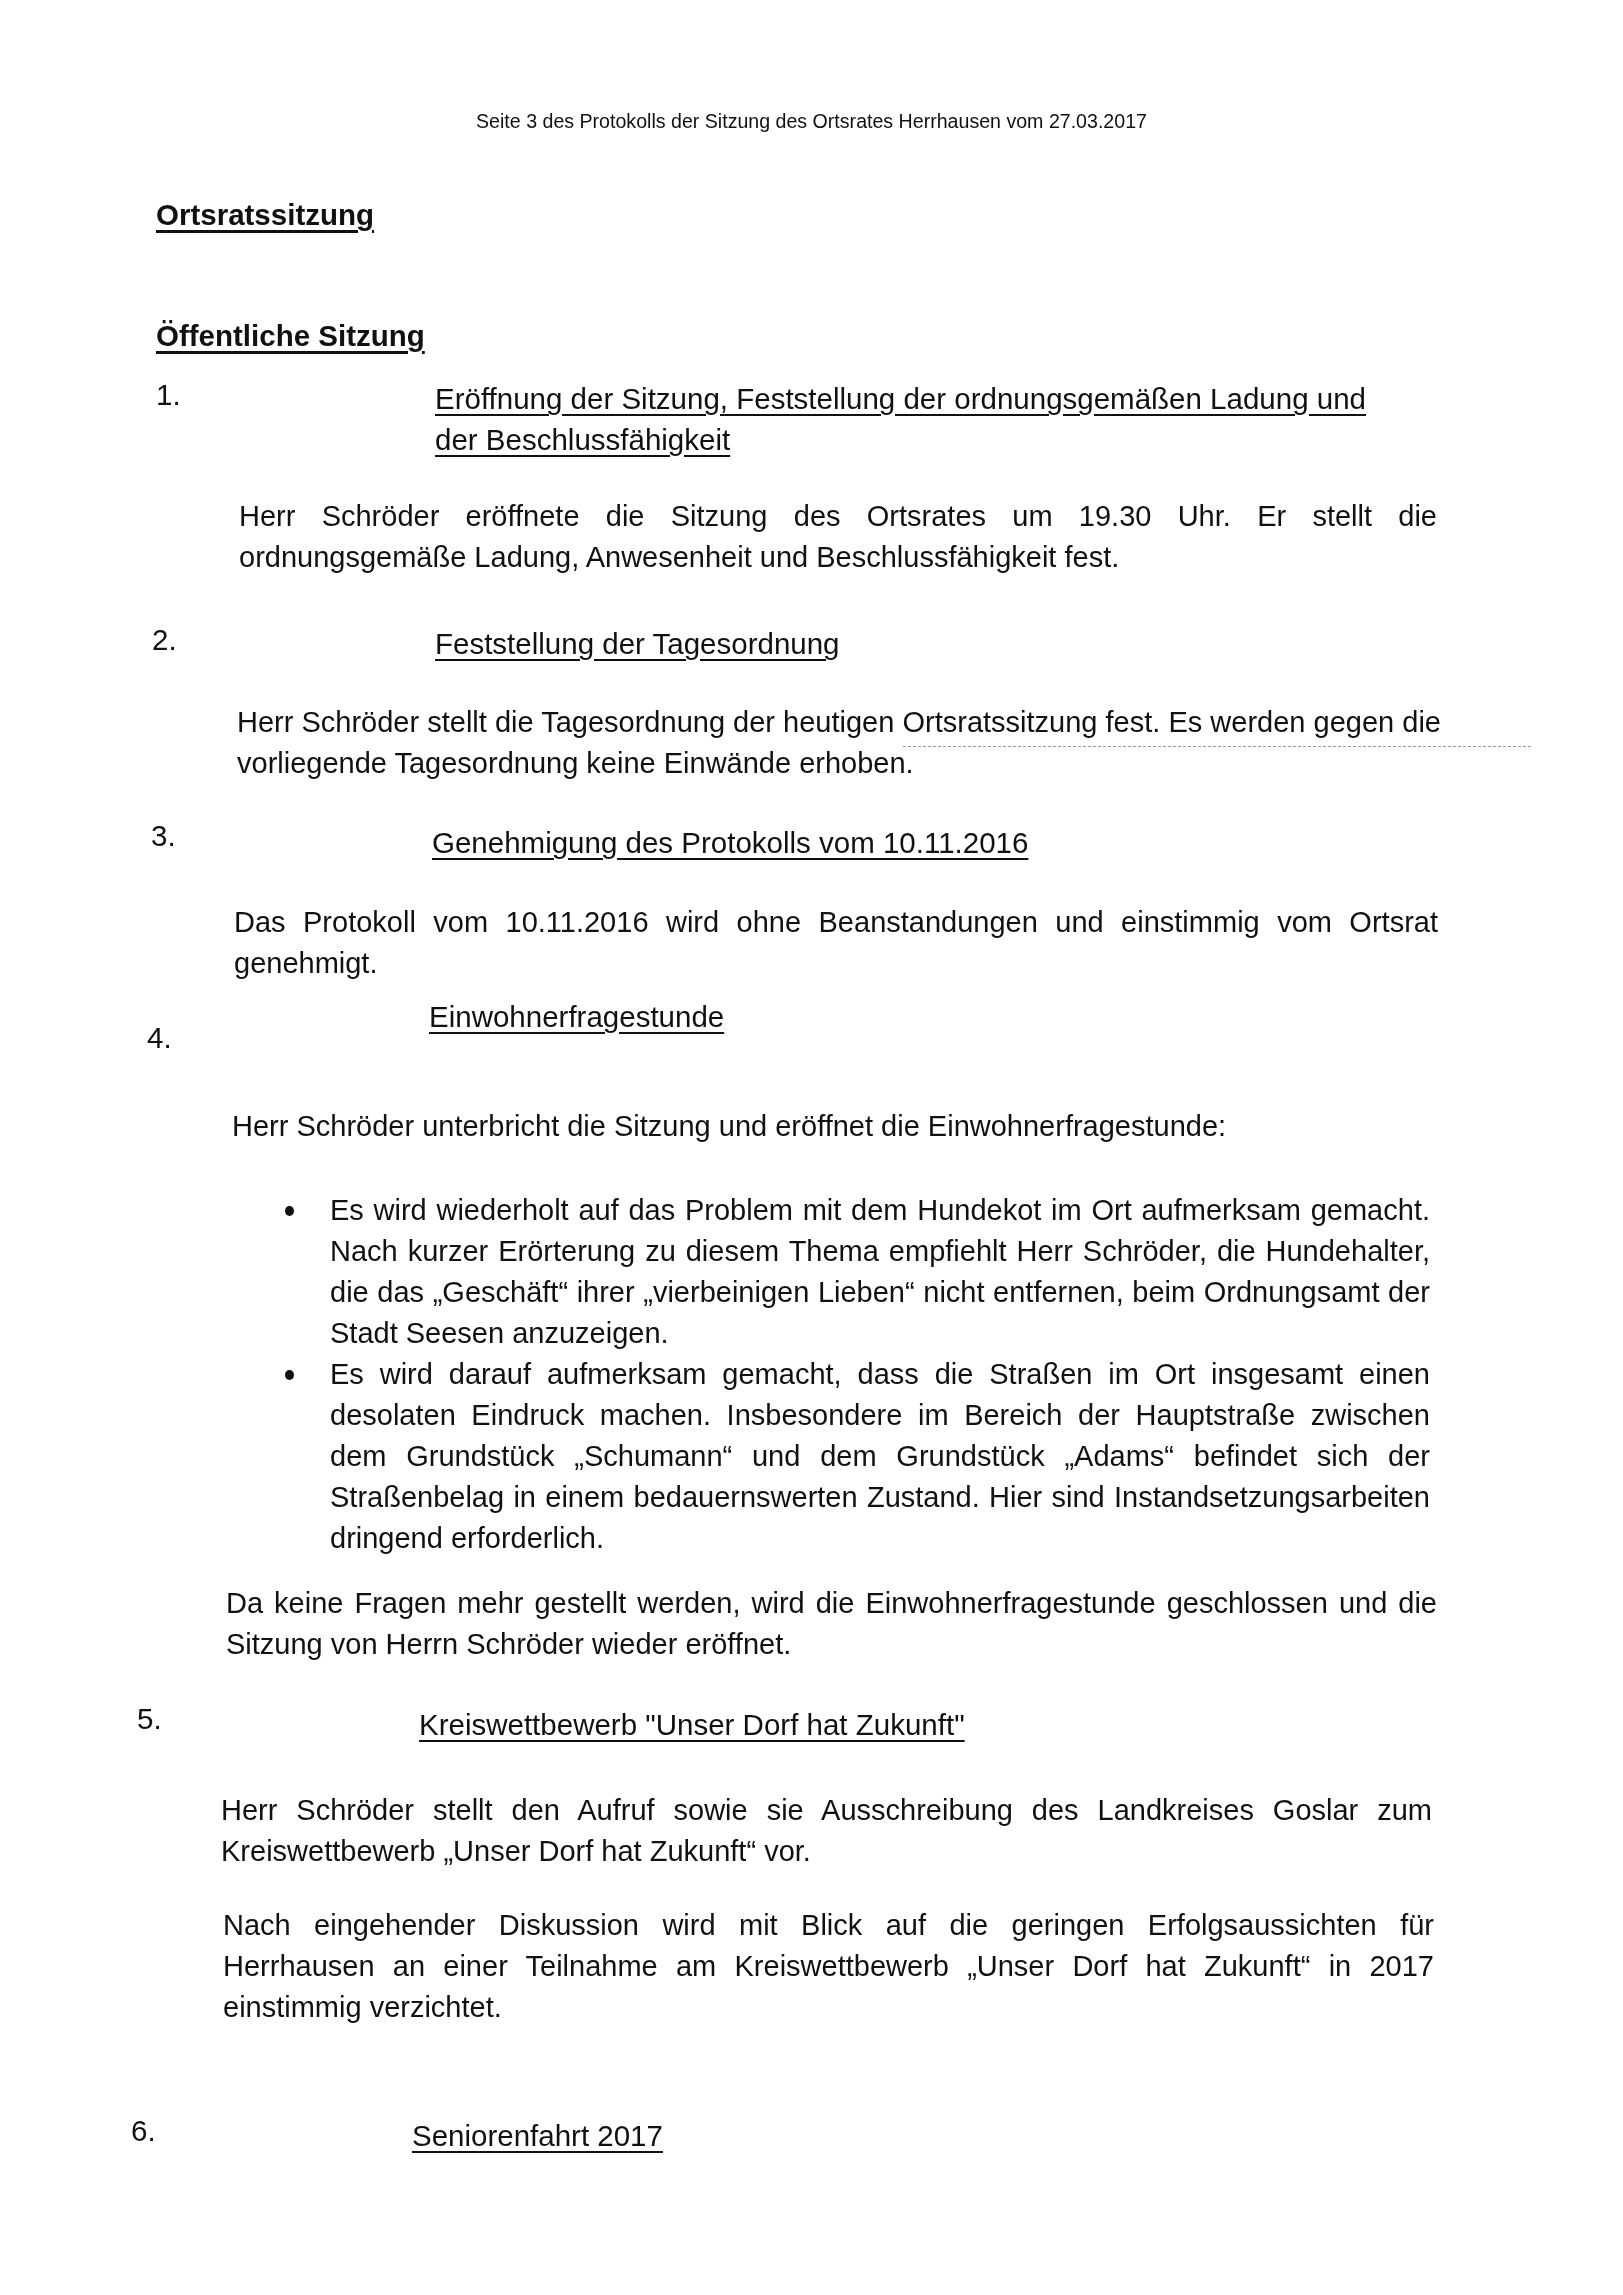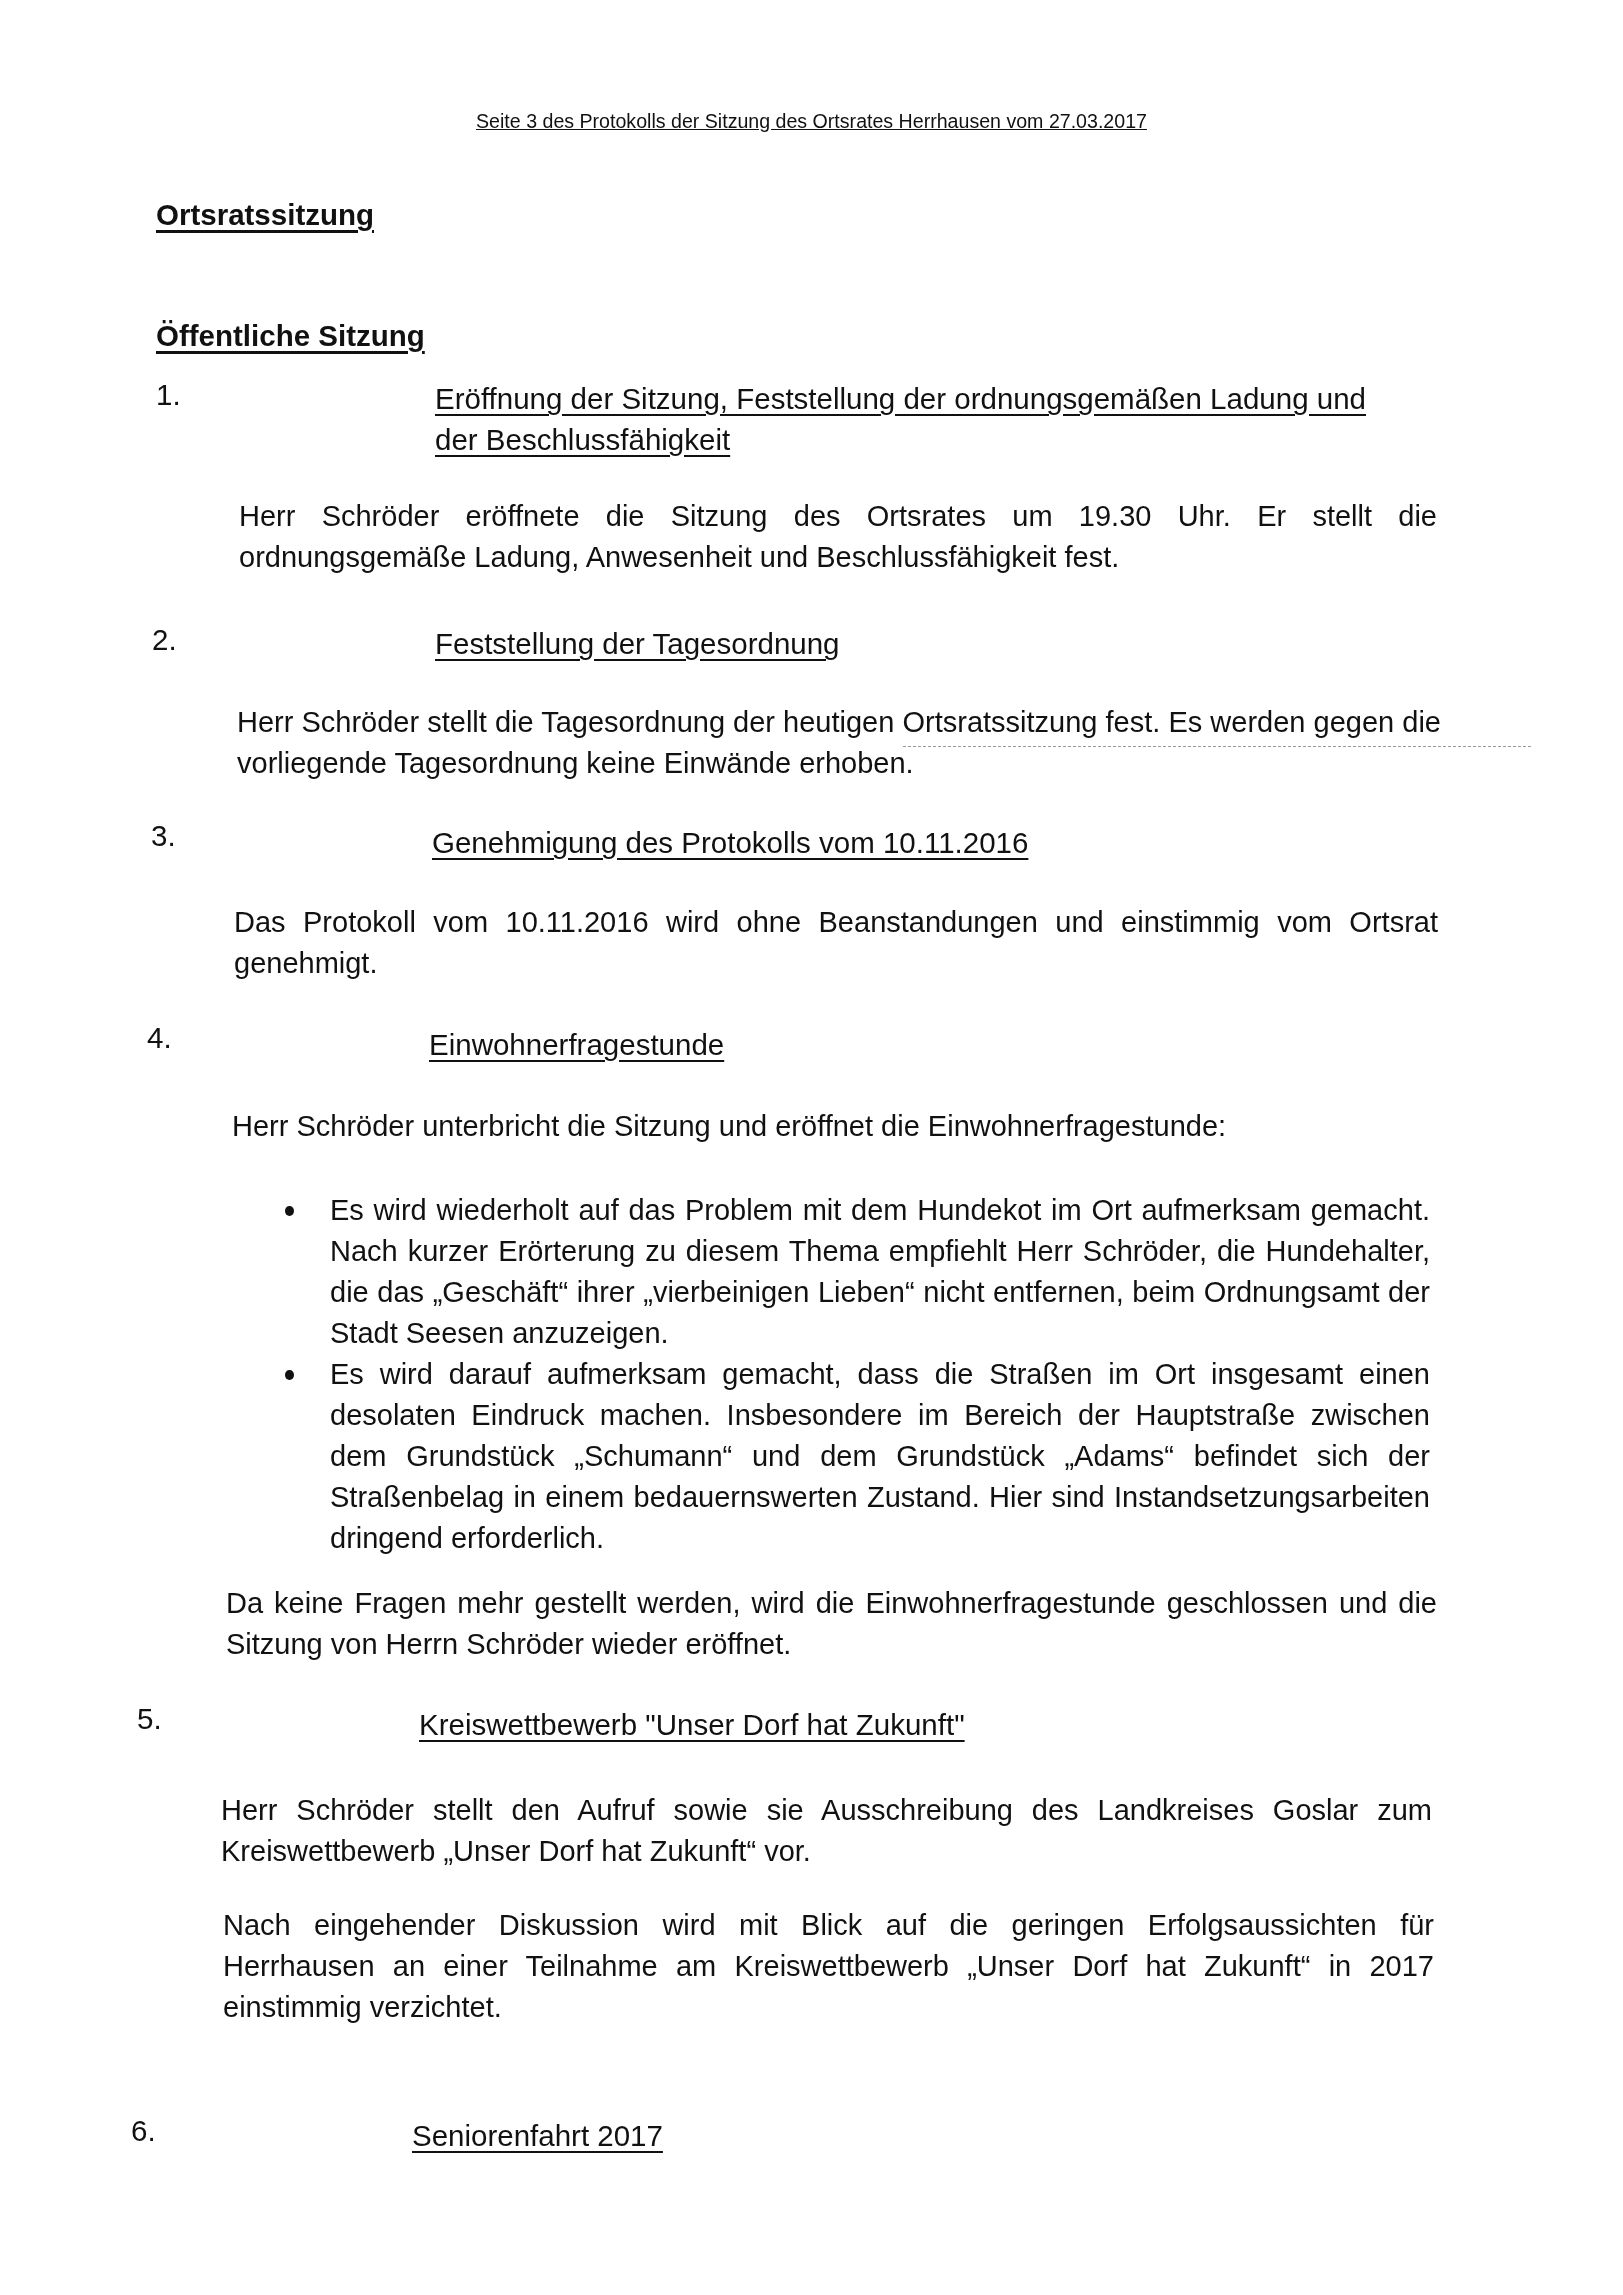--- a/index.html
+++ b/index.html
@@ -2,21 +2,21 @@
 <html style="font-size:10.5px"><head>
 <meta charset="utf-8">
 <style>
   html, body { margin: 0; padding: 0; background: #ffffff; }
   body {
     width: 1623px; height: 2295px; position: relative; overflow: hidden;
     font-family: "Liberation Sans", sans-serif; color: #111111;
   }
   .page-header {
     position: absolute; top: 110px; left: 0; width: 1623px; text-align: center;
-    font-size: 19.6px; letter-spacing: 0px; text-decoration: underline;
+    font-size: 19.6px; letter-spacing: 0px;
   }
   .heading {
     position: absolute; left: 156px; font-size: 29.5px; font-weight: bold;
     text-decoration: underline; text-decoration-thickness: 2.6px; text-underline-offset: 5.2px;
   }
   .item-num {
     position: absolute; font-size: 29.5px;
   }
   .item-title {
     position: absolute; font-size: 29.5px; text-decoration: underline;
@@ -56,21 +56,21 @@
 <div class="item-num" style="left:152px; top:623px;">2.</div>
 <div class="item-title" style="left:435px; top:623px;">Feststellung der Tagesordnung</div>
 <div class="para" style="left:237px; top:702px; width:1204px;">Herr Schröder stellt die Tagesordnung der heutigen Ortsratssitzung fest. Es werden gegen die vorliegende Tagesordnung keine Einwände erhoben.</div>
 <div class="scan-artifact"></div>
 
 <div class="item-num" style="left:151px; top:819px;">3.</div>
 <div class="item-title" style="left:432px; top:822px;">Genehmigung des Protokolls vom 10.11.2016</div>
 <div class="para" style="left:234px; top:902px; width:1204px;">Das Protokoll vom 10.11.2016 wird ohne Beanstandungen und einstimmig vom Ortsrat genehmigt.</div>
 
 <div class="item-num" style="left:147px; top:1021px;">4.</div>
-<div class="item-title" style="left:429px; top:1024px;">Einwohnerfragestunde</div>
+<div class="item-title" style="left:429px; top:996px;">Einwohnerfragestunde</div>
 <div class="para" style="left:232px; top:1106px; width:1204px;">Herr Schröder unterbricht die Sitzung und eröffnet die Einwohnerfragestunde:</div>
 
 <ul class="bullets" style="top:1190px;">
   <li>
     <span class="bullet-dot"></span>
     <span>Es wird wiederholt auf das Problem mit dem Hundekot im Ort aufmerksam gemacht. Nach kurzer Erörterung zu diesem Thema empfiehlt Herr Schröder, die Hundehalter, die das „Geschäft“ ihrer „vierbeinigen Lieben“ nicht entfernen, beim Ordnungsamt der Stadt Seesen anzuzeigen.</span>
   </li>
   <li>
     <span class="bullet-dot"></span>
     <span>Es wird darauf aufmerksam gemacht, dass die Straßen im Ort insgesamt einen desolaten Eindruck machen. Insbesondere im Bereich der Hauptstraße zwischen dem Grundstück „Schumann“ und dem Grundstück „Adams“ befindet sich der Straßenbelag in einem bedauernswerten Zustand. Hier sind Instandsetzungsarbeiten dringend erforderlich.</span>

